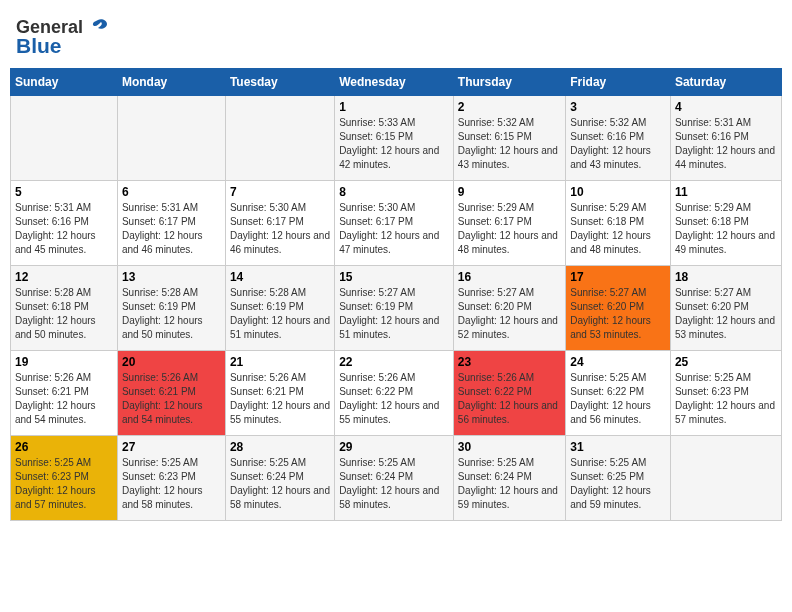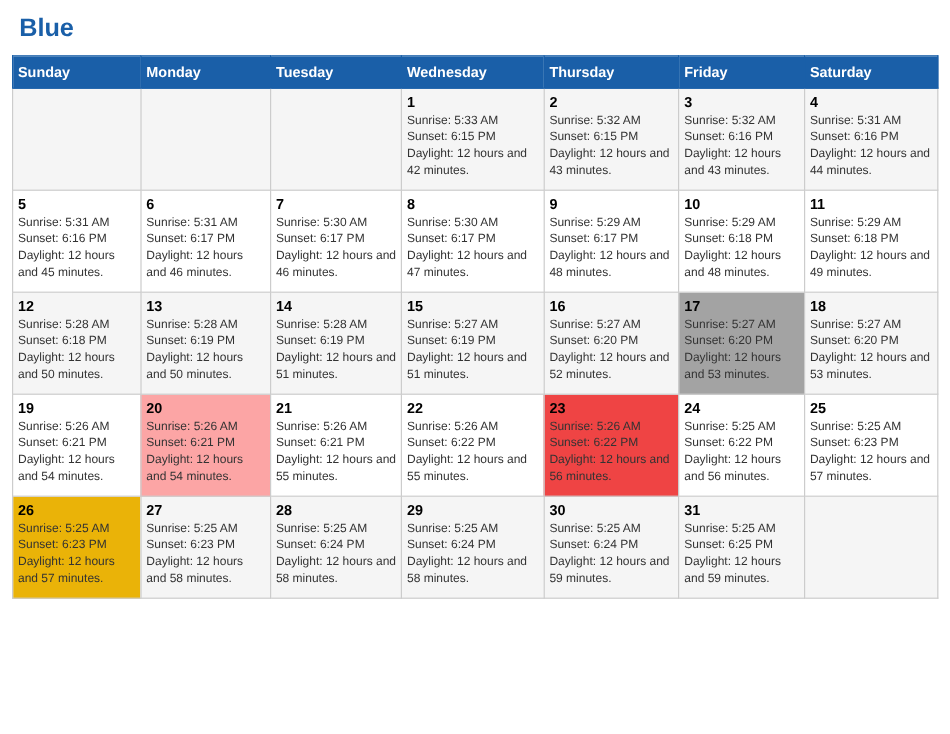--- a/index.html
+++ b/index.html
@@ -83,20 +83,26 @@
     }
     .empty-cell {
       background: #f9f9f9;
     }
   </style>
 </head>
 <body>
 
 <div class="header">
   <div class="logo">
+    <div class="logo-text">
+      <span style="font-size:18px;font-weight:bold;color:#333;">General</span>
+      <svg width="22" height="22" viewBox="0 0 22 22" style="margin-left:2px;">
+        <path d="M11 4 C14 2, 20 4, 20 8 C20 12, 14 14, 11 12 C14 10, 16 8, 14 6 C12 8, 10 10, 8 10 C6 10, 5 8, 7 6 Z" fill="#1a5fa8"></path>
+      </svg>
+    </div>
     <span style="font-size:21px;font-weight:bold;color:#1a5fa8;margin-top:-4px;">Blue</span>
   </div>
   <div class="title-area">
     <div class="month-title"></div>
     <div class="location-title"></div>
   </div>
 </div>
 
 <table>
   <thead>
@@ -176,35 +182,35 @@
           <div class="day-info">Sunrise: 5:28 AM<br>Sunset: 6:19 PM<br>Daylight: 12 hours and 51 minutes.</div>
         </td>
         <td style="background: rgb(245, 245, 245);">
           <div class="day-number">15</div>
           <div class="day-info">Sunrise: 5:27 AM<br>Sunset: 6:19 PM<br>Daylight: 12 hours and 51 minutes.</div>
         </td>
         <td style="background: rgb(245, 245, 245);">
           <div class="day-number">16</div>
           <div class="day-info">Sunrise: 5:27 AM<br>Sunset: 6:20 PM<br>Daylight: 12 hours and 52 minutes.</div>
         </td>
-        <td style="background: #a3a3a3;">
+        <td style="background: #f97316;">
           <div class="day-number">17</div>
           <div class="day-info">Sunrise: 5:27 AM<br>Sunset: 6:20 PM<br>Daylight: 12 hours and 53 minutes.</div>
         </td>
         <td style="background: rgb(245, 245, 245);">
           <div class="day-number">18</div>
           <div class="day-info">Sunrise: 5:27 AM<br>Sunset: 6:20 PM<br>Daylight: 12 hours and 53 minutes.</div>
         </td>
       </tr>
       <tr>
         <td style="background: rgb(255, 255, 255);">
           <div class="day-number">19</div>
           <div class="day-info">Sunrise: 5:26 AM<br>Sunset: 6:21 PM<br>Daylight: 12 hours and 54 minutes.</div>
         </td>
-        <td style="background: #fca5a5;">
+        <td style="background: #ef4444;">
           <div class="day-number">20</div>
           <div class="day-info">Sunrise: 5:26 AM<br>Sunset: 6:21 PM<br>Daylight: 12 hours and 54 minutes.</div>
         </td>
         <td style="background: rgb(255, 255, 255);">
           <div class="day-number">21</div>
           <div class="day-info">Sunrise: 5:26 AM<br>Sunset: 6:21 PM<br>Daylight: 12 hours and 55 minutes.</div>
         </td>
         <td style="background: rgb(255, 255, 255);">
           <div class="day-number">22</div>
           <div class="day-info">Sunrise: 5:26 AM<br>Sunset: 6:22 PM<br>Daylight: 12 hours and 55 minutes.</div>

